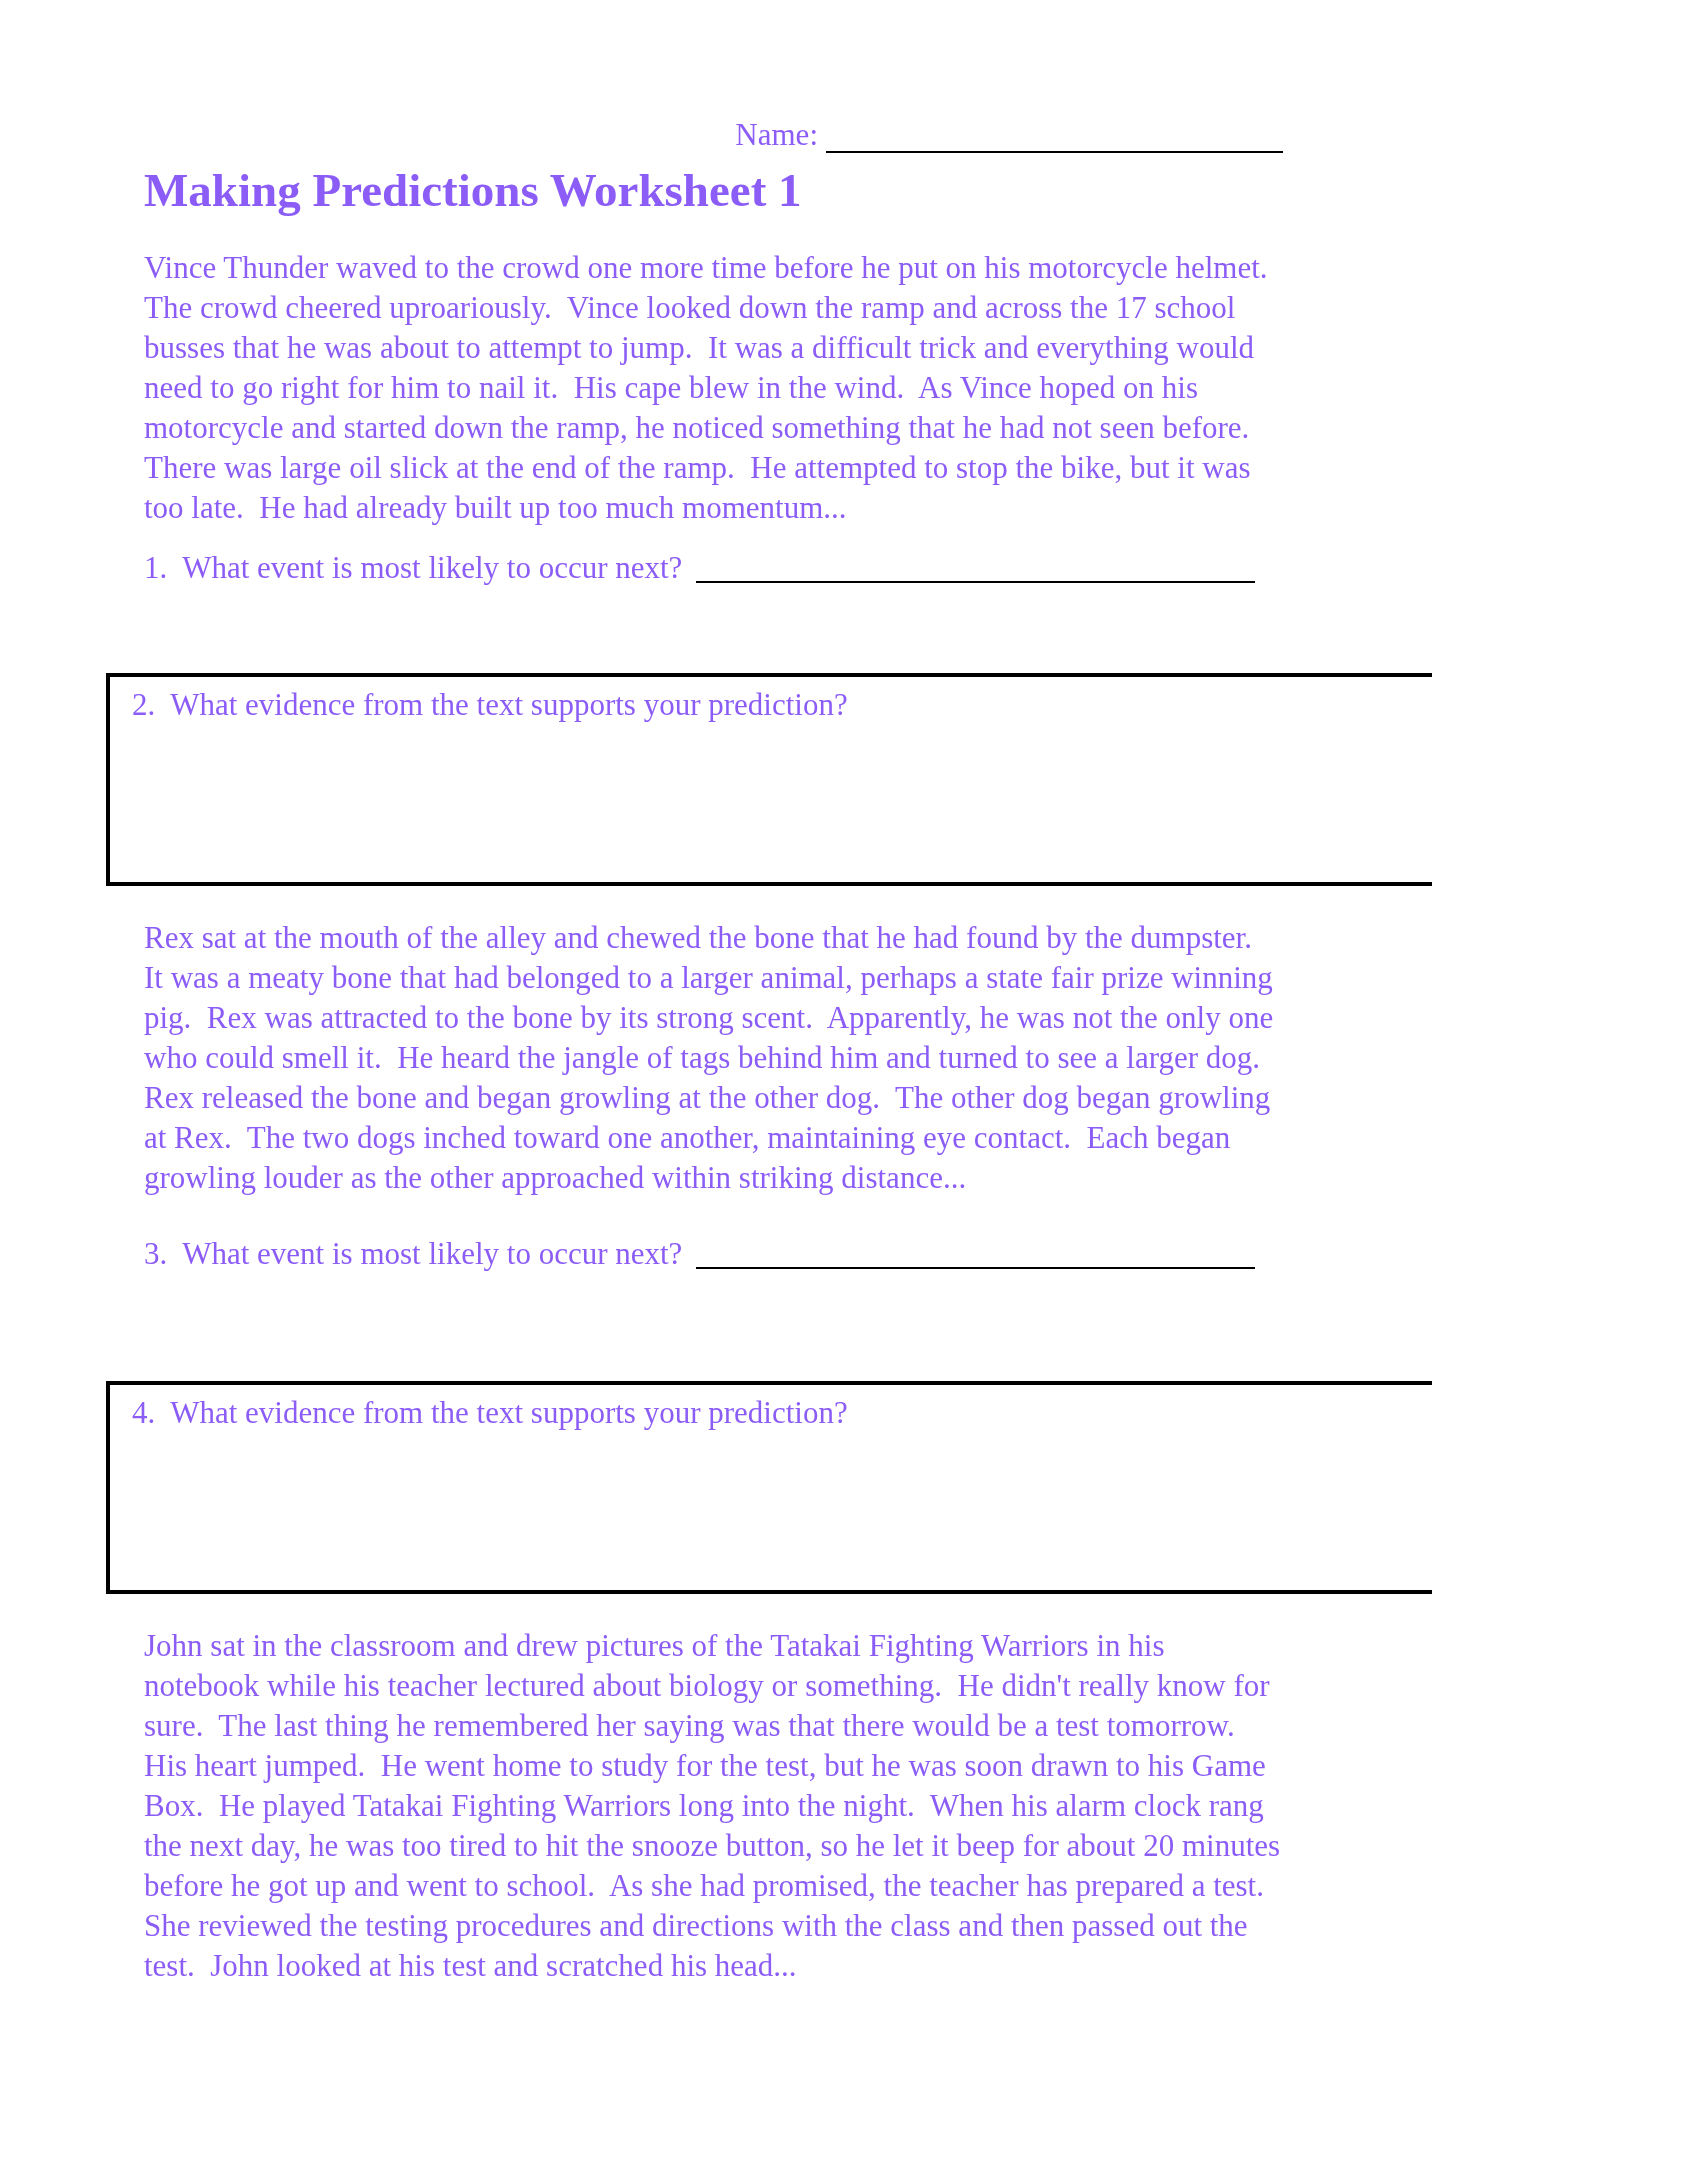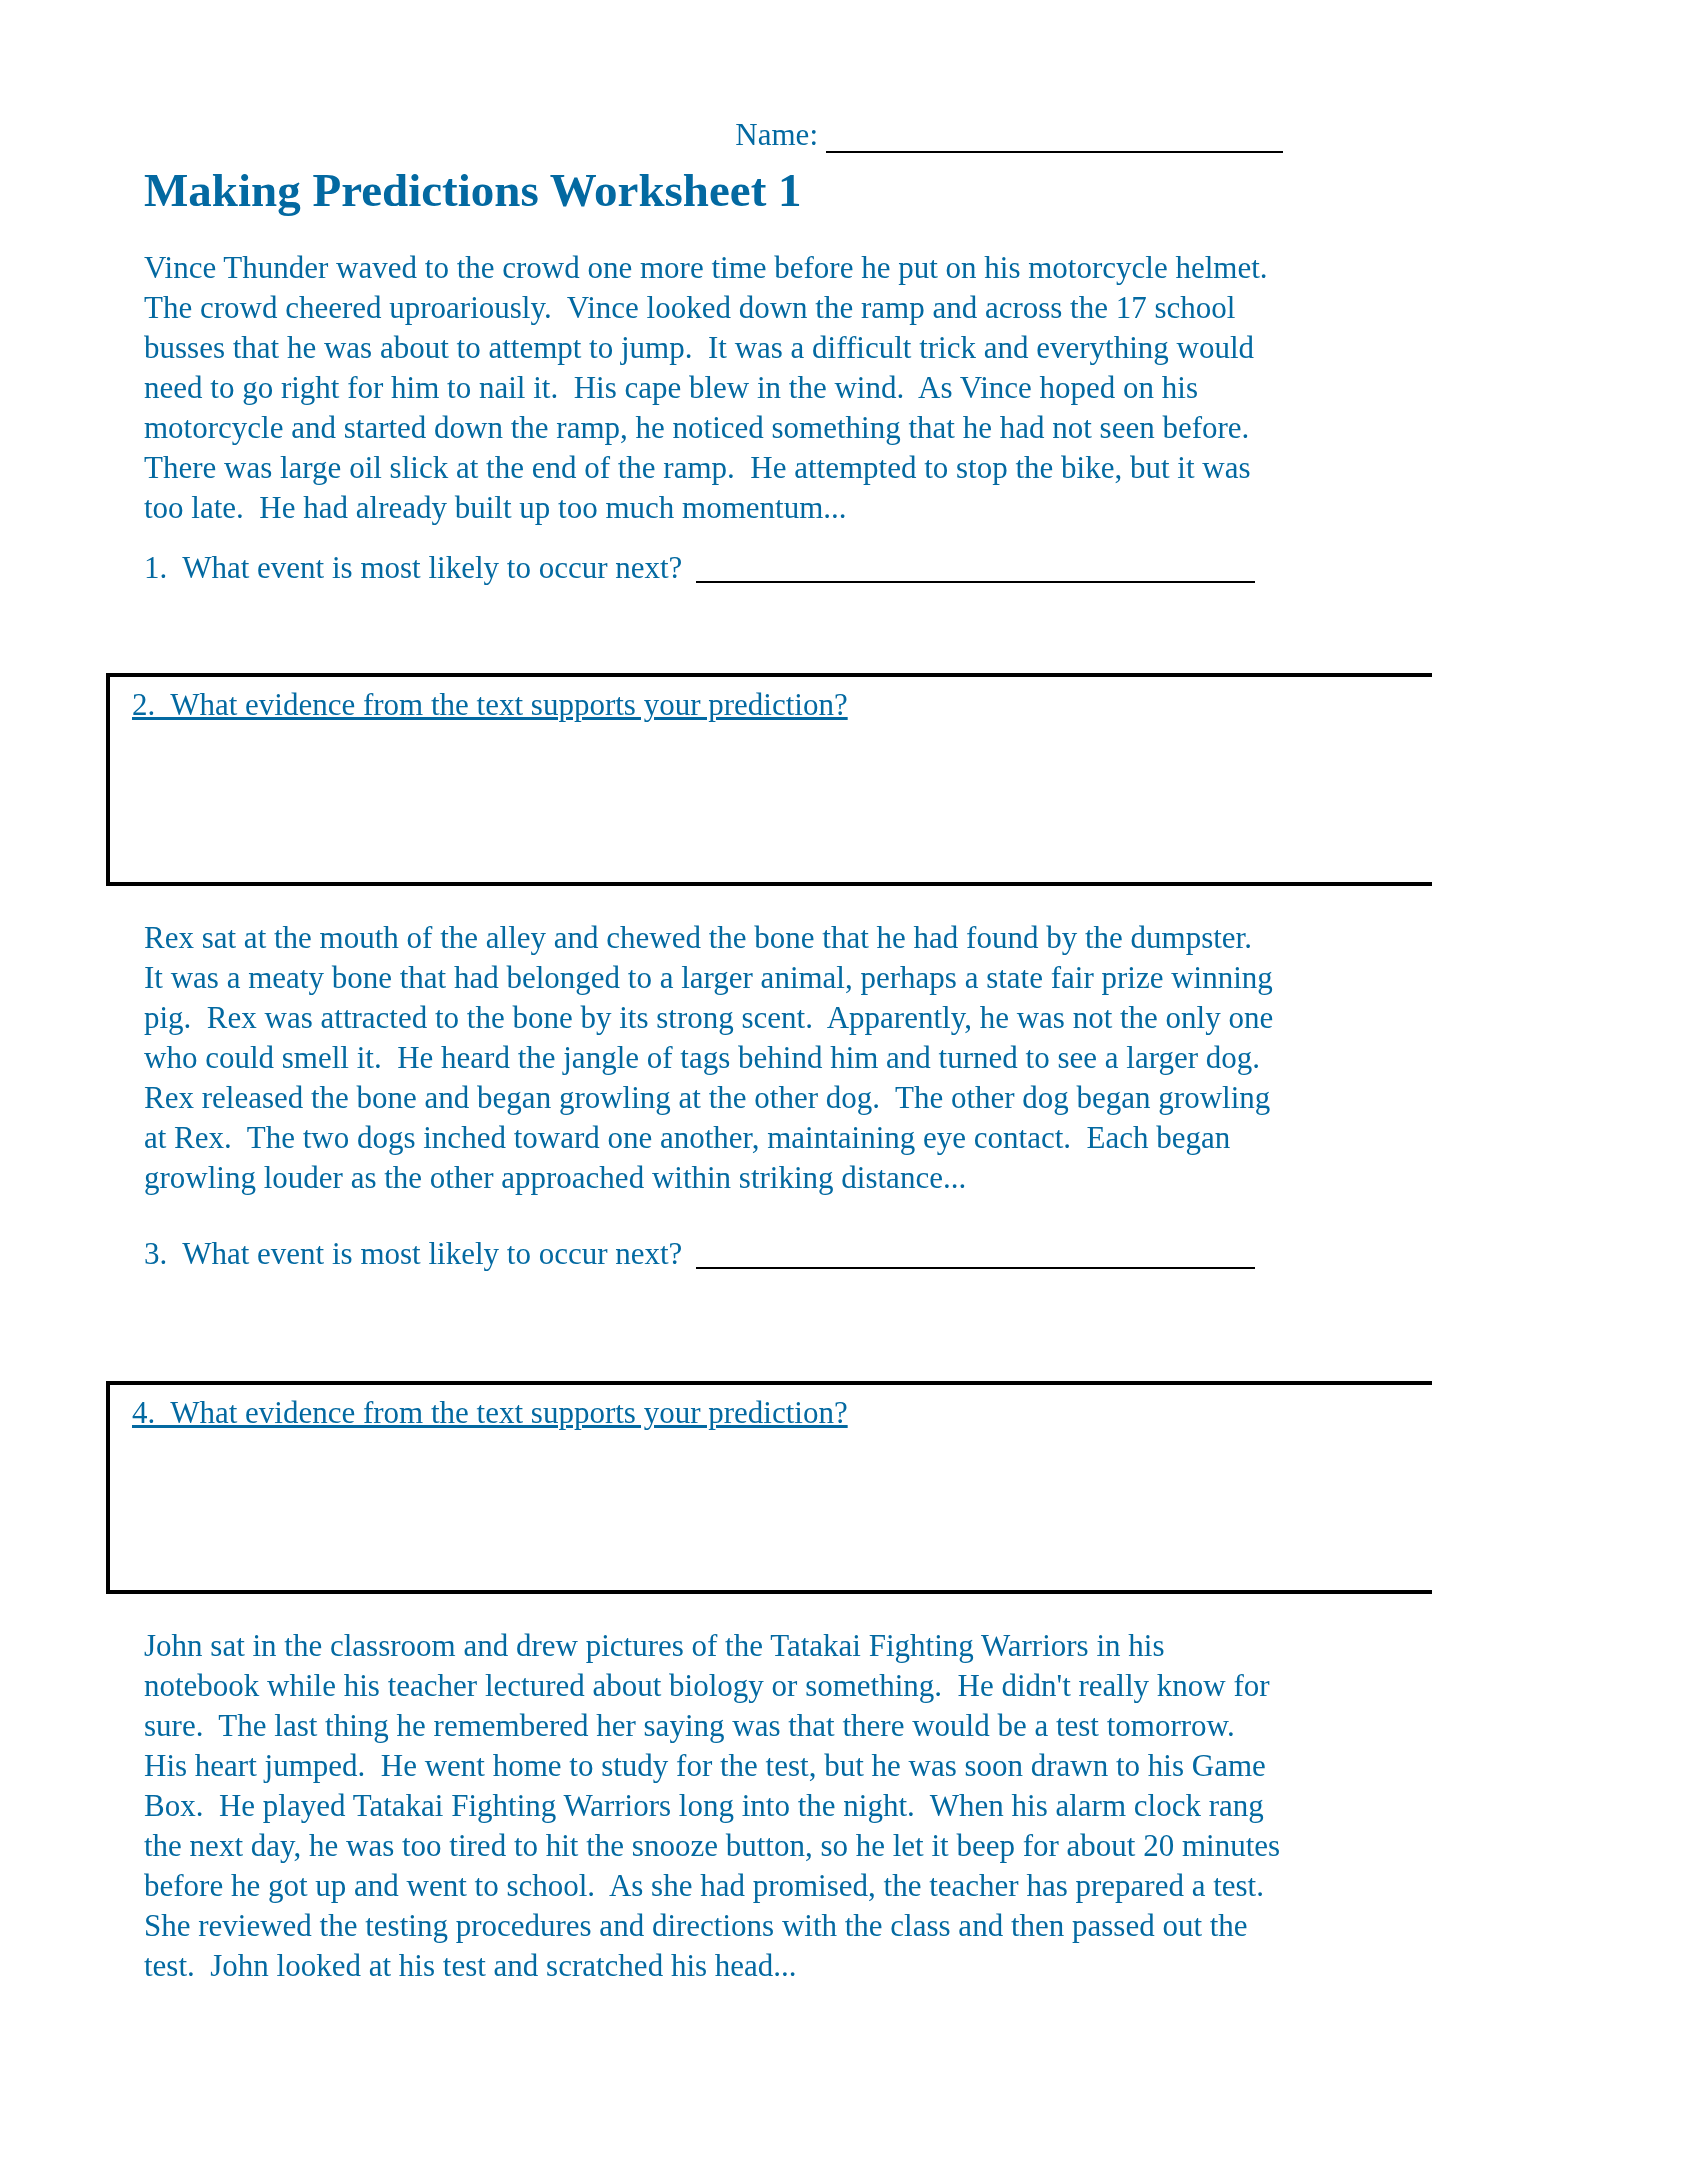--- a/index.html
+++ b/index.html
@@ -5,21 +5,21 @@
   html, body {
     margin: 0;
     padding: 0;
     background: #ffffff;
   }
   .page {
     position: relative;
     width: 1432px;
     height: 2178px;
     background: #ffffff;
-    color: #0369a1;
+    color: #8b5cf6;
     font-family: "Liberation Serif", "DejaVu Serif", serif;
     font-size: 31px;
     line-height: 40px;
     overflow: hidden;
   }
   .content {
     position: absolute;
     left: 144px;
     right: 149px;
     top: 0;
@@ -71,21 +71,20 @@
     margin-bottom: 5px;
     margin-left: 14px;
   }
   .answer-box {
     box-sizing: border-box;
     margin-left: -38px;
     width: 1416px;
     height: 213px;
     border: 4px solid #000;
     padding: 8px 20px 0 22px;
-    text-decoration: underline;
   }
   .answer-box .qtext { white-space: pre-wrap; }
   .box-2 { margin-top: 85px; }
   .box-4 { margin-top: 107px; }
   .gap-after-box { margin-top: 36px; }
   .q1 { margin-top: 20px; }
   .q3 { margin-top: 36px; }
 </style>
 </head>
 <body>

